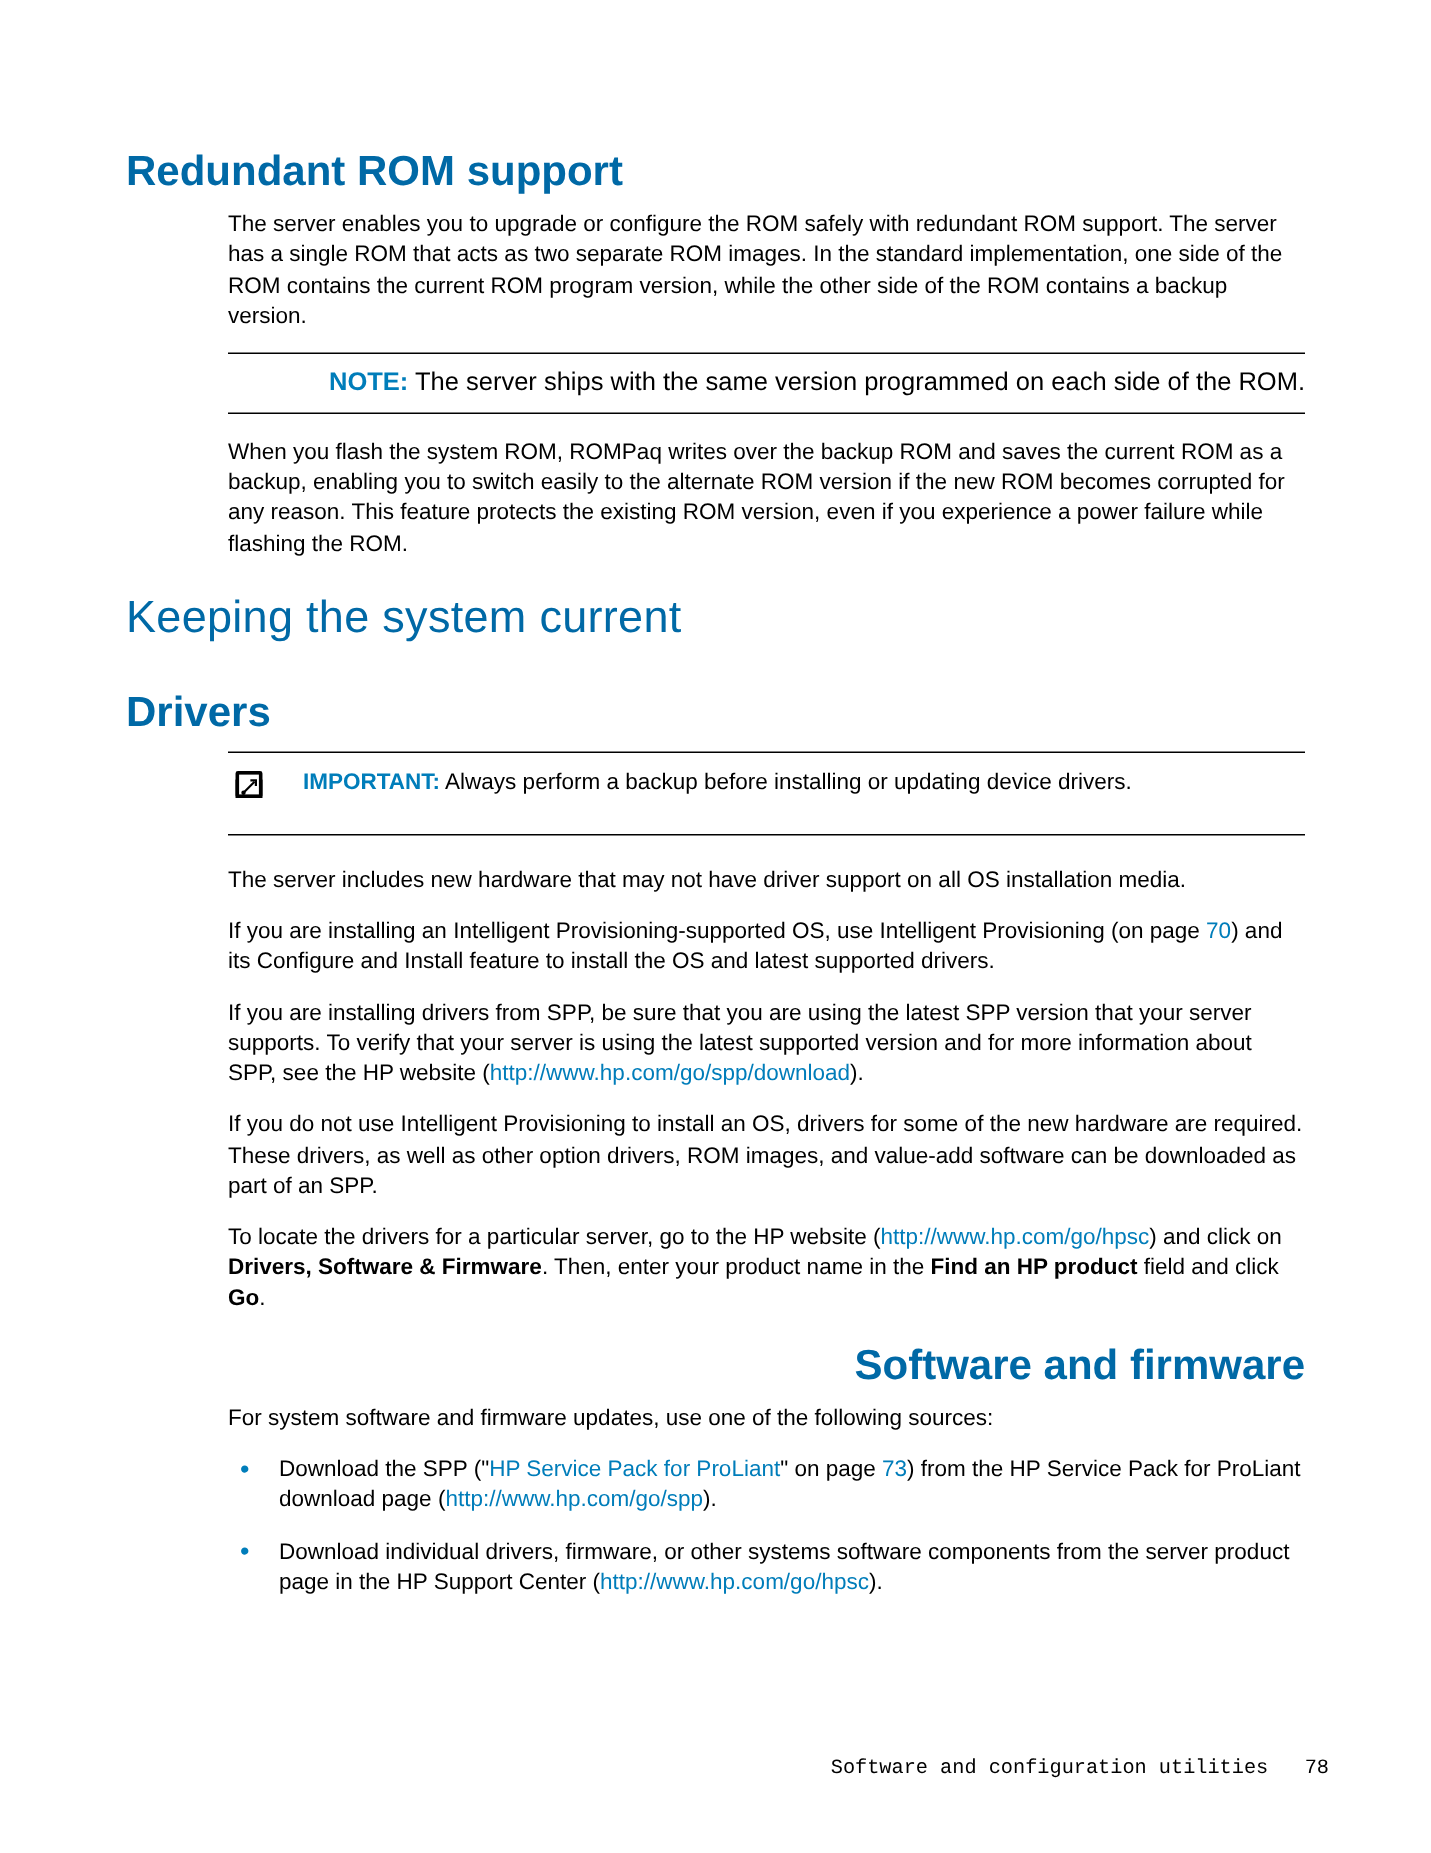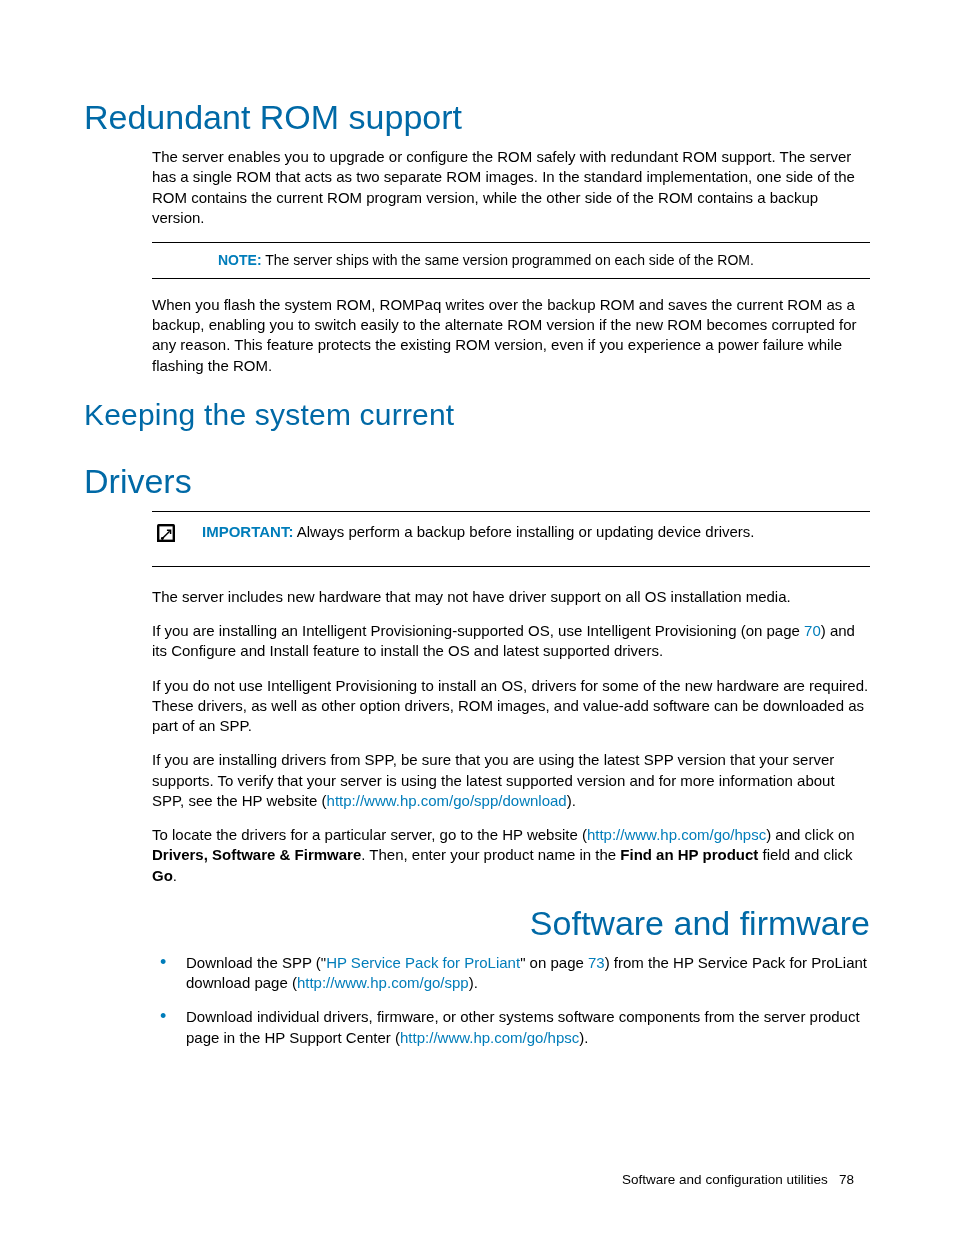--- a/index.html
+++ b/index.html
@@ -21,23 +21,23 @@
   h1.section {
     font-family: Arial, Helvetica, sans-serif;
     font-weight: 400;
     color: #0069a6;
     font-size: 30px;
     margin: 0 0 10px 0;
     letter-spacing: 0.2px;
   }
   h2.subsection {
     font-family: Arial, Helvetica, sans-serif;
-    font-weight: 400;
+    font-weight: 700;
     color: #0069a6;
-    font-size: 34px;
+    font-size: 28px;
     margin: 20px 0 10px 0;
   }
   h3.subsub {
     font-family: Arial, Helvetica, sans-serif;
     font-weight: 400;
     color: #0069a6;
     font-size: 20px;
     margin: 18px 0 10px 0;
   }
   .body-indent {
@@ -46,22 +46,23 @@
   p {
     font-size: 15px;
     line-height: 1.35;
     margin: 0 0 14px 0;
   }
   .note-box {
     border-top: 1px solid #000;
     border-bottom: 1px solid #000;
     margin: 4px 0 16px 68px;
     padding: 8px 0 8px 66px;
-    font-size: 14px;
+    font-size: 17px;
     line-height: 1.35;
+    text-align: right;
   }
   .note-label {
     font-weight: bold;
     color: #007dba;
   }
   .important-label {
     font-weight: bold;
     color: #007dba;
   }
   .important-box {
@@ -106,22 +107,23 @@
     position: absolute;
     left: 8px;
     top: 0;
     color: #007dba;
     font-size: 18px;
     line-height: 1.1;
   }
   .footer {
     position: absolute;
     bottom: 48px;
-    right: 100px;
+    right: 68px;
     font-size: 13.5px;
+    font-family: Liberation Mono, monospace;
   }
 </style>
 </head>
 <body>
 
 <div class="page">
 
   <h2 class="subsection">Redundant ROM support</h2>
   <div class="body-indent">
     <p>The server enables you to upgrade or configure the ROM safely with redundant ROM support. The server has a single ROM that acts as two separate ROM images. In the standard implementation, one side of the ROM contains the current ROM program version, while the other side of the ROM contains a backup version.</p>
@@ -152,31 +154,32 @@
     <div class="text-col">
       <span class="important-label">IMPORTANT:</span><span>  Always perform a backup before installing or updating device drivers.</span>
     </div>
   </div>
 
   <div class="body-indent">
     <p>The server includes new hardware that may not have driver support on all OS installation media.</p>
     <p>
       <span>If you are installing an Intelligent Provisioning-supported OS, use Intelligent Provisioning (on page </span><a class="link">70</a><span>) and its Configure and Install feature to install the OS and latest supported drivers.</span>
     </p>
-    <p>If you do not use Intelligent Provisioning to install an OS, drivers for some of the new hardware are required. These drivers, as well as other option drivers, ROM images, and value-add software can be downloaded as part of an SPP.</p>
     <p>
       <span>If you are installing drivers from SPP, be sure that you are using the latest SPP version that your server supports. To verify that your server is using the latest supported version and for more information about SPP, see the HP website (</span><a class="link">http://www.hp.com/go/spp/download</a><span>).</span>
     </p>
+    <p>If you do not use Intelligent Provisioning to install an OS, drivers for some of the new hardware are required. These drivers, as well as other option drivers, ROM images, and value-add software can be downloaded as part of an SPP.</p>
     <p>
       <span>To locate the drivers for a particular server, go to the HP website (</span><a class="link">http://www.hp.com/go/hpsc</a><span>) and click on </span><span class="bold">Drivers, Software &amp; Firmware</span><span>. Then, enter your product name in the </span><span class="bold">Find an HP product</span><span> field and click </span><span class="bold">Go</span><span>.</span>
     </p>
   </div>
 
   <h2 class="subsection" style="margin-top:18px;text-align:right;">Software and firmware</h2>
   <div class="body-indent">
+    <p>For system software and firmware updates, use one of the following sources:</p>
   </div>
   <ul class="bullets">
     <li>
       <span>Download the SPP ("</span><a class="link">HP Service Pack for ProLiant</a><span>" on page </span><a class="link">73</a><span>) from the HP Service Pack for ProLiant download page (</span><a class="link">http://www.hp.com/go/spp</a><span>).</span>
     </li>
     <li>
       <span>Download individual drivers, firmware, or other systems software components from the server product page in the HP Support Center (</span><a class="link">http://www.hp.com/go/hpsc</a><span>).</span>
     </li>
   </ul>
 

